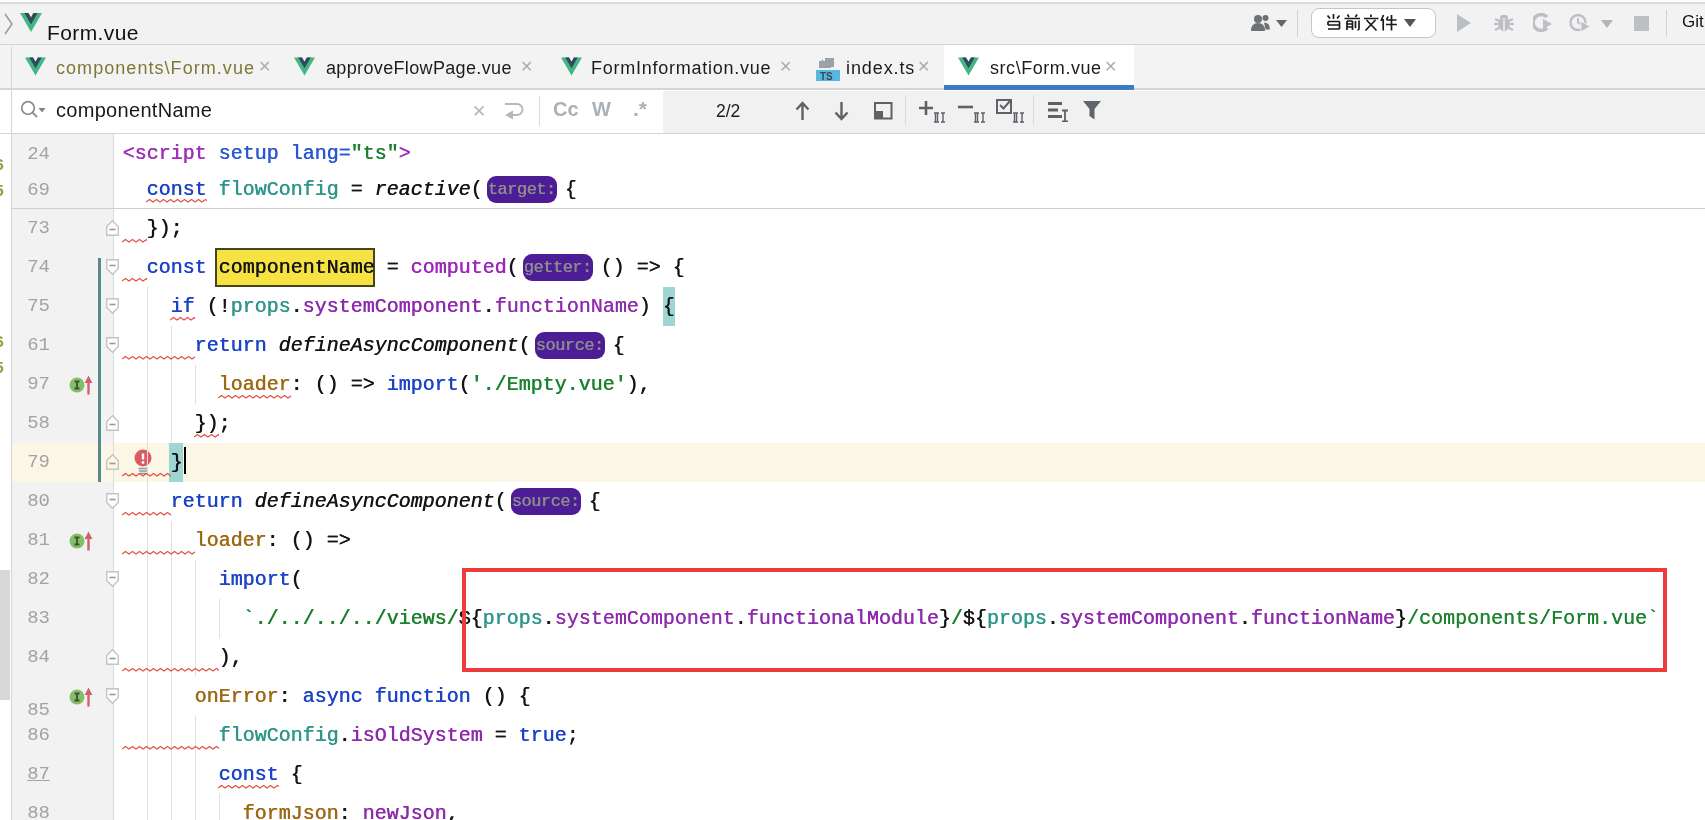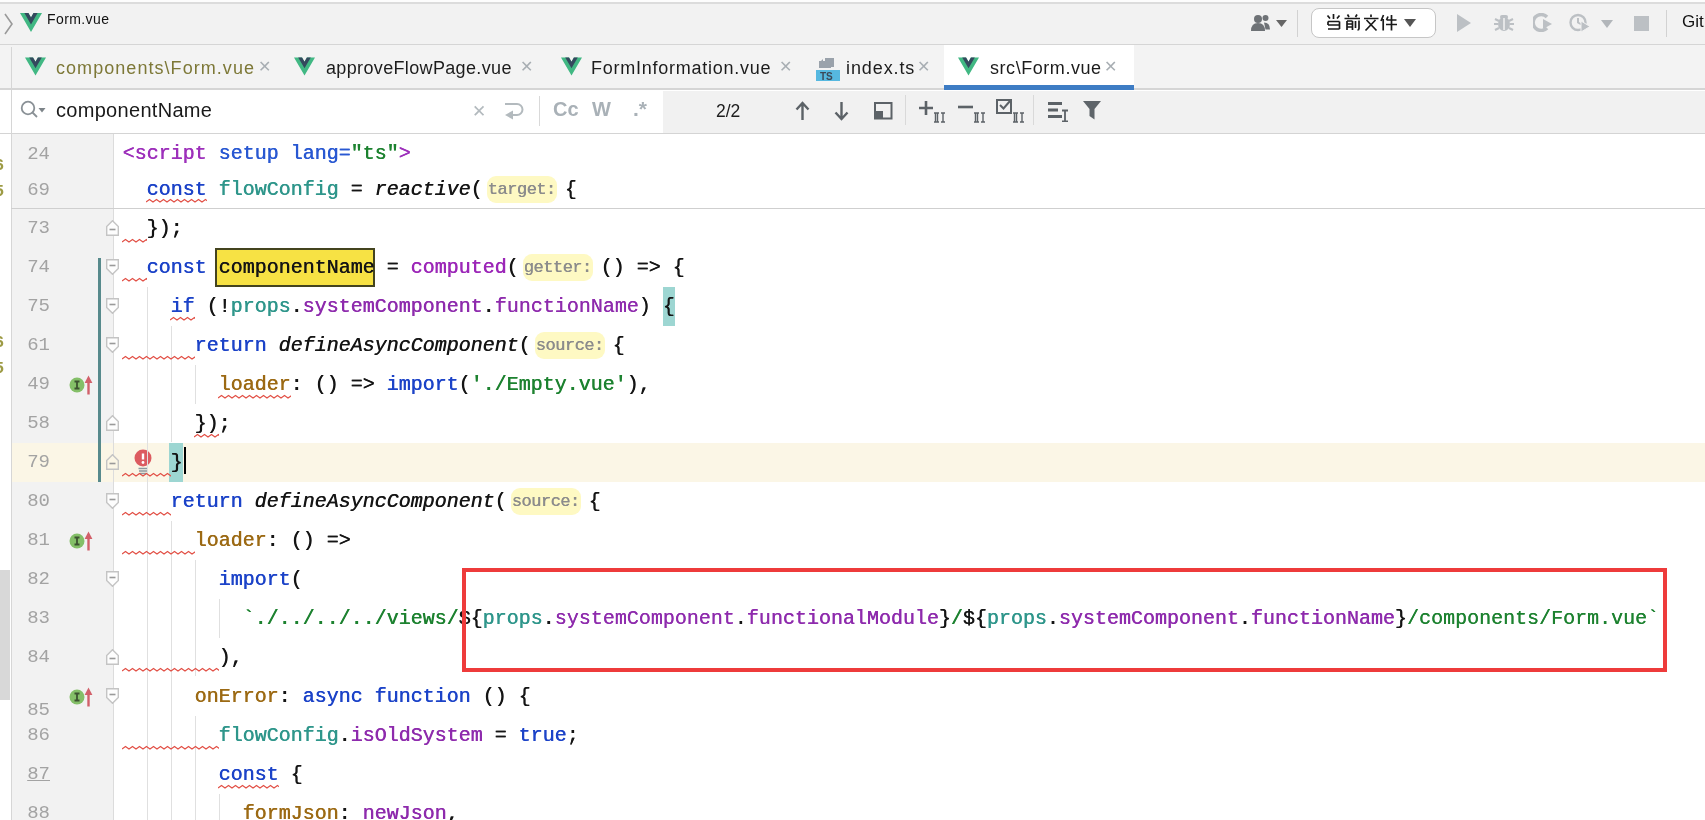--- a/index.html
+++ b/index.html
@@ -10,21 +10,21 @@
       font:20px/39px "Liberation Mono",monospace;color:#151515;text-shadow:0.45px 0 0 currentColor;letter-spacing:0;}
   .k{color:#1c43c8;}          
   .at{color:#2958d2;}         
   .tg{color:#9d30bb;}         
   .gr{color:#1d8230;}         
   .te{color:#2f968b;}         
   .pu{color:#8e2bad;}         
   .mg{color:#9c27b8;}         
   .oc{color:#9c6a14;}         
   .it{font-style:italic;}
-  .inlay{display:inline-block;width:70px;height:27px;background:#fef9c3;border-radius:9px;
+  .inlay{display:inline-block;width:70px;height:27px;background:#4c1d95;border-radius:9px;
      color:#8c8c8c;font:17px/27px "Liberation Mono",monospace;text-align:center;
      vertical-align:middle;margin:0 8px 0 4px;letter-spacing:-0.5px;}
   .num{position:absolute;width:50px;text-align:right;color:#a3a3a3;
       font:19px/39px "Liberation Mono",monospace;}
   .guide{position:absolute;width:1px;background:#e0e0e0;}
   .wavy{position:absolute;height:5px;overflow:hidden;}
   .wavy svg{display:block;}
   .fold{position:absolute;left:106px;width:13px;height:16px;}
 </style></head>
 <body>
@@ -35,21 +35,21 @@
   <div class="abs" style="left:0;top:3.5px;width:1705px;height:40px;background:#f2f2f2;"></div>
   <div class="abs" style="left:0;top:43.5px;width:1705px;height:1.5px;background:#d5d5d5;"></div>
   <div class="abs" id="tb-left"></div>
   <svg class="abs" style="left:1px;top:12px;" width="14" height="24" viewBox="0 0 14 24">
       <path d="M4 2 L11 12 L4 22" stroke="#9a9a9a" stroke-width="1.6" fill="none"></path>
     </svg>
   <svg class="abs" style="left:20px;top:13px;" width="22" height="19" viewBox="0 0 256 221">
     <path fill="#41B883" d="M204.8,0 H256 L128,220.8 L0,0 h97.92 L128,51.2 L157.44,0 Z"></path>
     <path fill="#35495E" d="M204.8,0 L128,132.48 L51.2,0 h46.72 L128,51.2 L157.44,0 Z"></path>
   </svg>
-  <div class="abs" style="left:47px;top:11px;font-size:14px;letter-spacing:0.4px;color:#111;">Form.vue</div>
+  <div class="abs" style="left:47px;top:21px;font-size:21px;letter-spacing:0.4px;color:#111;">Form.vue</div>
 
   <svg class="abs" style="left:1249px;top:13px;" width="24" height="20" viewBox="0 0 24 20">
     <circle cx="9" cy="6" r="4" fill="#6e7276"></circle>
     <path d="M2 18 q0 -8 7 -8 q7 0 7 8 Z" fill="#6e7276"></path>
     <circle cx="16.5" cy="5" r="3" fill="#6e7276"></circle>
     <path d="M15 9.5 q6 0 6 7 l-4.5 0" fill="#6e7276"></path>
   </svg>
   <svg class="abs" style="left:1276px;top:20px;" width="11" height="8">
       <path d="M0 0 h11 L5.5 7 Z" fill="#666"></path>
     </svg>
@@ -207,21 +207,21 @@
     <div class="abs" style="left:-6px;top:23px;color:#9d9b45;font:700 17px/26px 'Liberation Mono';">6<br>5</div>
     <div class="abs" style="left:-6px;top:200px;color:#9d9b45;font:700 17px/26px 'Liberation Mono';">6<br>5</div>
   </div>
   <div id="gutter">
     <div class="num" style="top:136px;line-height:36px;">24</div>
     <div class="num" style="top:172px;line-height:36px;">69</div>
     <div class="num" style="top:209px;">73</div>
     <div class="num" style="top:248px;">74</div>
     <div class="num" style="top:287px;">75</div>
     <div class="num" style="top:326px;">61</div>
-    <div class="num" style="top:365px;">49</div>
+    <div class="num" style="top:365px;">97</div>
     <div class="num" style="top:404px;">58</div>
     <div class="num" style="top:443px;">79</div>
     <div class="num" style="top:482px;">80</div>
     <div class="num" style="top:521px;">81</div>
     <div class="num" style="top:560px;">82</div>
     <div class="num" style="top:599px;">83</div>
     <div class="num" style="top:638px;">84</div>
     <div class="num" style="top:691px;">85</div>
     <div class="num" style="top:716px;">86</div>
     <div class="num" style="top:755px;text-decoration:underline;">87</div>

